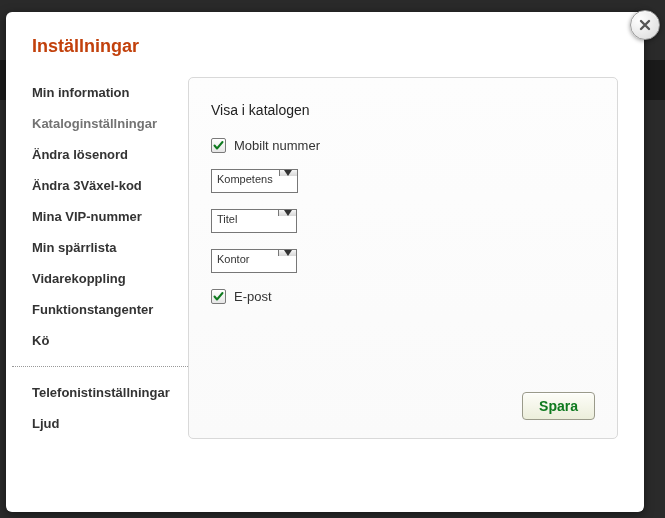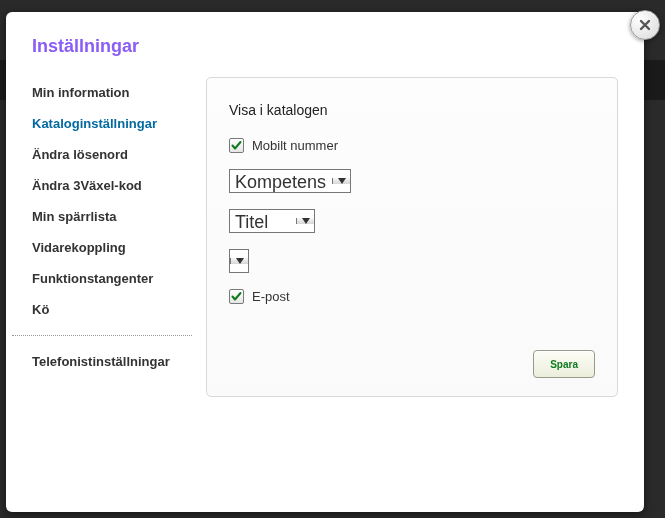--- a/index.html
+++ b/index.html
@@ -38,40 +38,39 @@
     display: flex;
     align-items: center;
     justify-content: center;
     cursor: pointer;
     z-index: 10;
   }
   .close-btn svg { display: block; }
   .title {
     font-size: 18px;
     font-weight: bold;
-    color: #8b5cf6;
+    color: #c2410c;
     margin: 0 0 20px 0;
   }
   .content {
     display: flex;
-    gap: 18px;
   }
   .sidebar {
     width: 156px;
     flex: 0 0 156px;
   }
   .sidebar .item {
     font-size: 13px;
     color: #333;
     padding: 8px 0 8px 0;
     font-weight: bold;
     cursor: pointer;
   }
   .sidebar .item.active {
-    color: #0369a1;
+    color: #737373;
   }
   .sidebar .divider {
     border: none;
     border-top: 1px dotted #999;
     margin: 10px 0 10px -20px;
     width: 180px;
   }
   .panel {
     flex: 1;
     border: 1px solid #d9d9d9;
@@ -101,25 +100,25 @@
     border-radius: 2px;
     background: linear-gradient(#ffffff,#e6e6e6);
     display: inline-flex;
     align-items: center;
     justify-content: center;
     box-shadow: inset 0 1px 1px rgba(255,255,255,0.8);
   }
   .cb svg { display:block; }
   .sel {
     display: inline-flex;
-    align-items: center;
+    align-items: flex-start;
     height: 24px;
     border: 1px solid #777;
     background: #fff;
-    font-size: 18px;
+    font-size: 11px;
   }
   .sel .sel-text {
     padding: 3px 6px 0 5px;
     min-width: 66px;
   }
   .sel .sel-btn {
     width: 18px;
     border-left: 1px solid #777;
     background: linear-gradient(#f6f6f6,#d6d6d6);
     display: flex;
@@ -129,21 +128,21 @@
   .save-btn {
     position: absolute;
     right: 22px;
     bottom: 18px;
     height: 28px;
     padding: 0 16px;
     border: 1px solid #9a9a8a;
     border-radius: 4px;
     background: linear-gradient(#fdfdf8,#eceedb);
     color: #0f7a1f;
-    font-size: 10px;
+    font-size: 14px;
     font-weight: bold;
     cursor: pointer;
     box-shadow: 0 1px 0 #fff inset;
   }
 </style>
 </head>
 <body>
 
 <div class="backdrop"></div>
 <div class="darkband"></div>
@@ -157,26 +156,28 @@
 
   <div class="title">Inställningar</div>
 
   <div class="content">
 
     <div class="sidebar">
       <div class="item">Min information</div>
       <div class="item active">Kataloginställningar</div>
       <div class="item">Ändra lösenord</div>
       <div class="item">Ändra 3Växel-kod</div>
+      <div class="item">Mina VIP-nummer</div>
       <div class="item">Min spärrlista</div>
       <div class="item">Vidarekoppling</div>
       <div class="item">Funktionstangenter</div>
       <div class="item">Kö</div>
       <hr class="divider">
       <div class="item">Telefonistinställningar</div>
+      <div class="item">Ljud</div>
     </div>
 
     <div class="panel">
       <h3>Visa i katalogen</h3>
 
       <div class="row">
         <span class="cb">
           <svg width="11" height="11" viewBox="0 0 11 11">
               <path d="M1.5 5.5 L4 8.5 L9.5 2" stroke="#0f7a1f" stroke-width="2" fill="none" stroke-linecap="round" stroke-linejoin="round"></path>
             </svg>
@@ -202,20 +203,21 @@
           <span class="sel-btn">
             <svg width="8" height="6" viewBox="0 0 8 6">
                 <path d="M0 0 L8 0 L4 6 Z" fill="#333"></path>
               </svg>
           </span>
         </span>
       </div>
 
       <div class="row">
         <span class="sel">
+          <span class="sel-text">Kontor</span>
           <span class="sel-btn">
             <svg width="8" height="6" viewBox="0 0 8 6">
                 <path d="M0 0 L8 0 L4 6 Z" fill="#333"></path>
               </svg>
           </span>
         </span>
       </div>
 
       <div class="row">
         <span class="cb">

